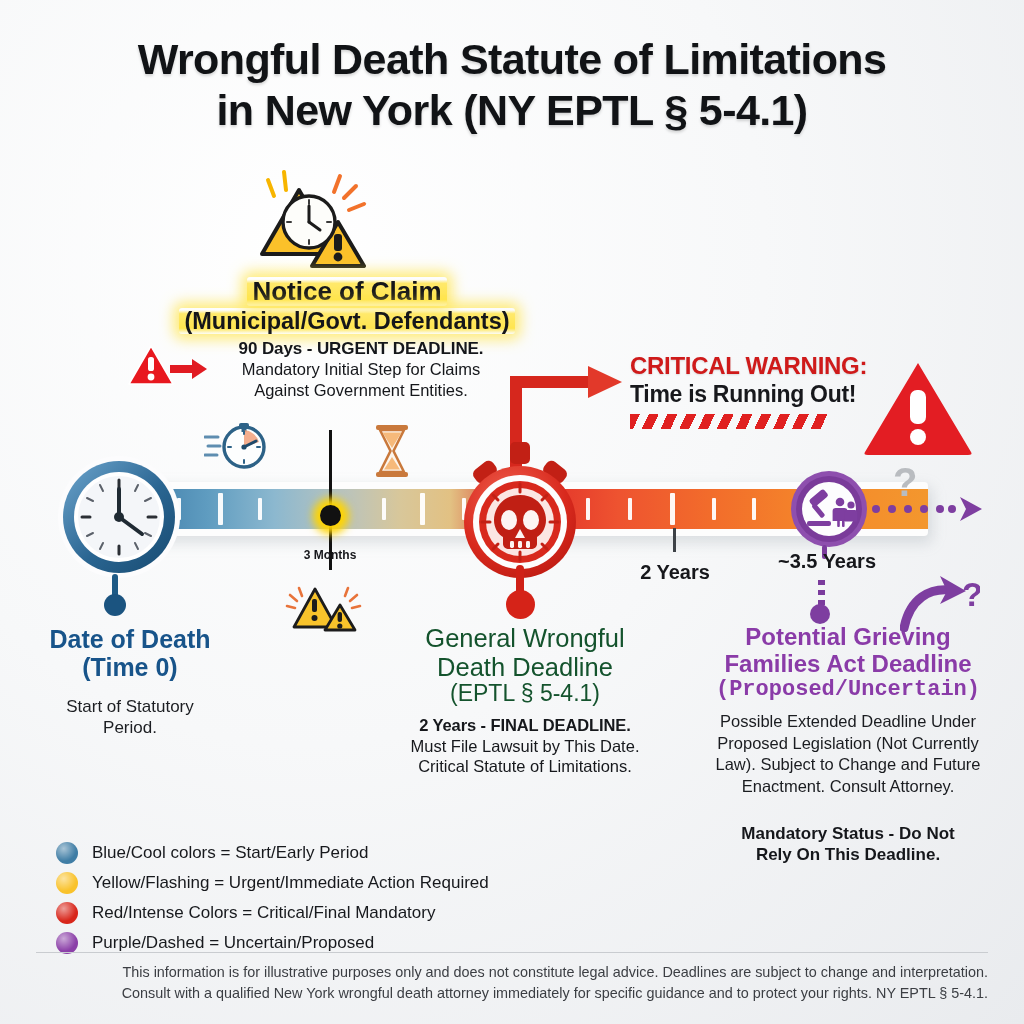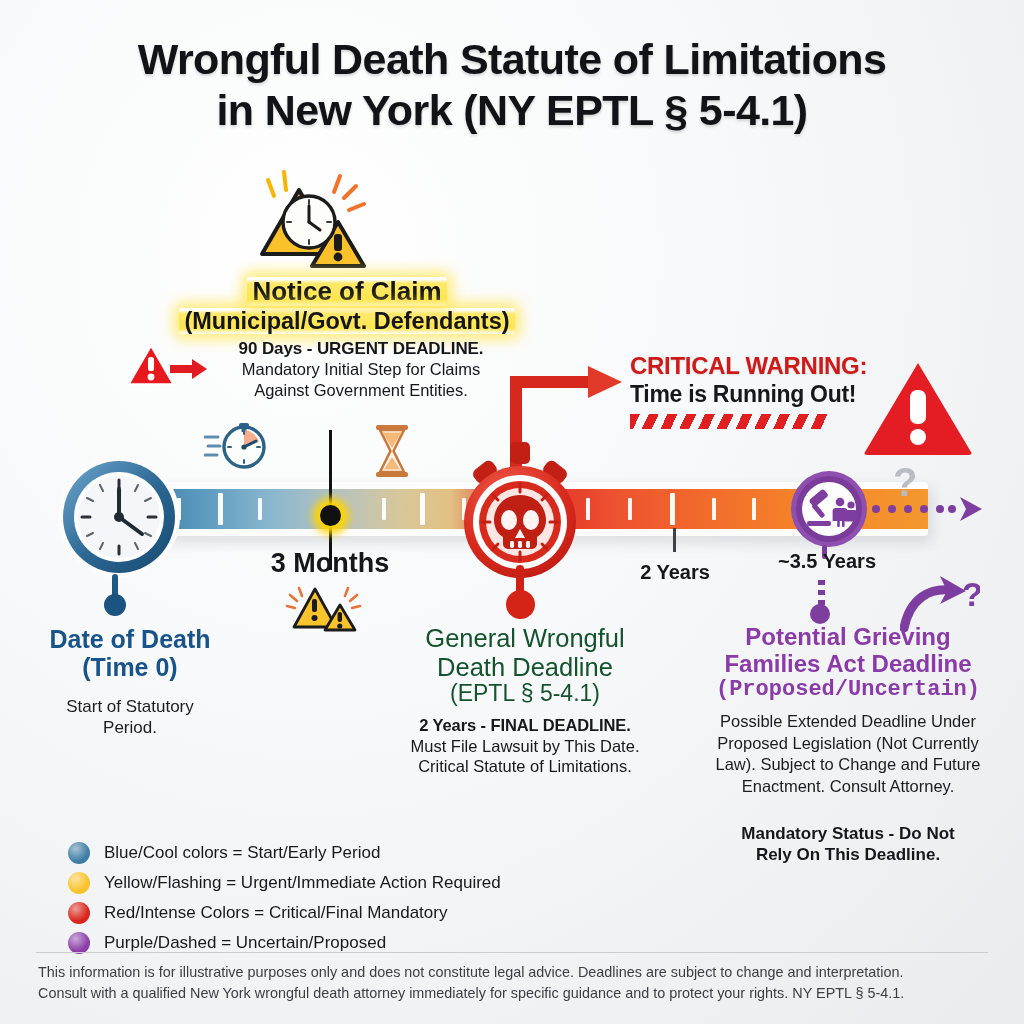--- a/index.html
+++ b/index.html
@@ -88,21 +88,21 @@
 
   
   #node-clock { top: 454px; left: 56px; width: 126px; height: 126px; }
   #clock-stem { top: 574px; left: 112px; width: 6px; height: 26px; background: #1d5a86; border-radius: 3px;}
   #clock-dot { top: 594px; left: 104px; width: 22px; height: 22px; background: #1b5480; border-radius: 50%; }
 
   
   #m3-line { top: 430px; left: 329px; width: 3px; height: 140px; background: #111; }
   #m3-dot-glow { top: 498px; left: 313px; width: 36px; height: 36px; border-radius: 50%; background: #ffd400; filter: blur(4px); }
   #m3-dot { top: 505px; left: 320px; width: 21px; height: 21px; border-radius: 50%; background: #111; }
-  #m3-label { top: 548px; left: 255px; width: 150px; text-align: center; font-weight: 700; font-size: 27px; color: #16171b; }
+  #m3-label { top: 548px; left: 255px; width: 150px; text-align: center; font-weight: 700; font-size: 12px; color: #16171b; }
 
   
   #node-skull { top: 440px; left: 455px; width: 130px; height: 140px; }
   #skull-stem { top: 565px; left: 516px; width: 8px; height: 30px; background: #cf2016; border-radius: 4px; }
   #skull-dot { top: 590px; left: 506px; width: 29px; height: 29px; border-radius: 50%; background: #d52318; }
   #red-elbow { top: 362px; left: 492px; width: 140px; height: 135px; }
 
   
   #y2-line { top: 528px; left: 673px; width: 3px; height: 24px; background: #3e4247; }
   #y2-label { top: 561px; left: 600px; width: 150px; text-align: center; font-weight: 700; font-size: 20px; color: #16171b; }
@@ -135,29 +135,29 @@
   #lbl-general .b { margin-top: 8px; font-size: 16.5px; line-height: 1.26; color: #16181c; }
   #lbl-general .b b { letter-spacing: -0.1px; }
 
   #lbl-purple { top: 624px; left: 700px; width: 296px; text-align: center; }
   #lbl-purple .h { font-weight: 700; font-size: 24px; line-height: 1.12; color: #8a3ba8; }
   #lbl-purple .h3 { font-size: 22px; font-family: Liberation Mono, monospace; }
   #lbl-purple .b { margin-top: 9px; font-size: 16.5px; line-height: 1.3; color: #1a1c20; }
   #lbl-purple .note { margin-top: 26px; font-weight: 700; font-size: 17px; line-height: 1.25; color: #15171b; }
 
   
-  #legend { top: 838px; left: 68px; width: 450px; }
+  #legend { top: 838px; left: 56px; width: 450px; }
   .lg-row { display: flex; align-items: center; height: 30px; }
   .lg-dot { width: 22px; height: 22px; border-radius: 50%; flex: 0 0 22px; }
   .lg-text { margin-left: 14px; font-size: 17px; color: #17191d; white-space: nowrap; }
 
   
   #footline { top: 952px; left: 36px; width: 952px; height: 1px; background: #c9ccd0; }
   #footer {
-    top: 962px; left: 38px; width: 950px; text-align: left;
+    top: 962px; left: 38px; width: 950px; text-align: right;
     font-size: 14.4px; line-height: 1.45; color: #3b3e43;
   }
 </style>
 </head>
 <body>
 
 <div class="stage">
 
   <div class="abs" id="title">
     <span>Wrongful Death Statute of Limitations</span>

